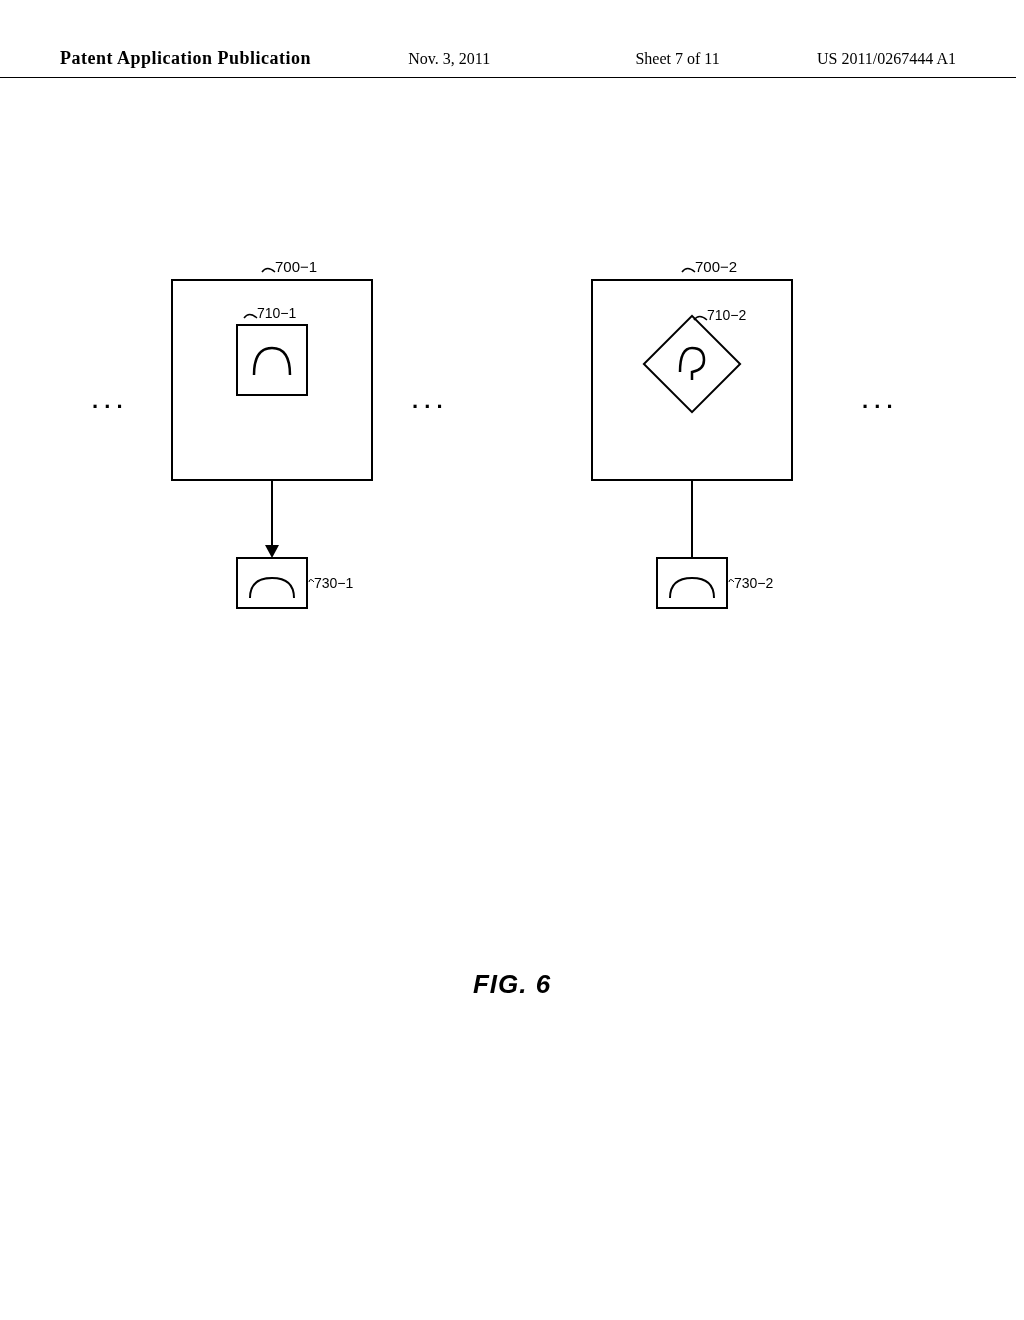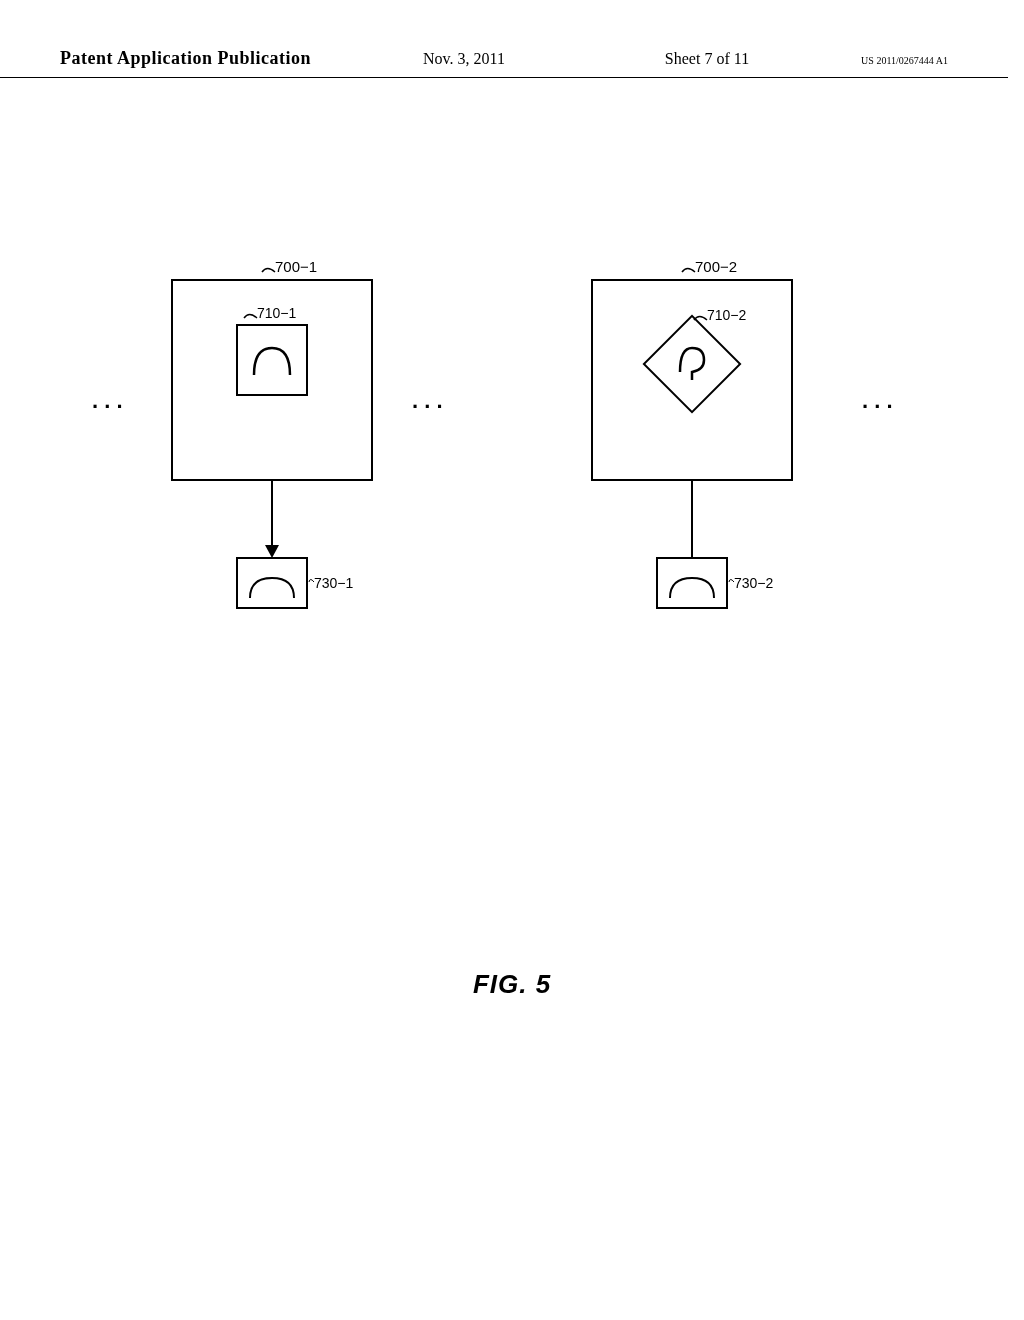--- a/index.html
+++ b/index.html
@@ -10,21 +10,21 @@
       font-family: 'Times New Roman', Times, serif;
       position: relative;
       overflow: hidden;
     }
 
     
     .header {
       position: absolute;
       top: 48px;
       left: 0;
-      right: 16px;
+      right: 8px;
       display: flex;
       align-items: baseline;
       justify-content: space-between;
       padding: 0 60px;
       border-bottom: 1px solid #000;
       padding-bottom: 8px;
     }
     .header-publication {
       font-weight: bold;
       font-size: 18px;
@@ -32,21 +32,21 @@
     }
     .header-date {
       font-size: 16px;
       font-family: Liberation Serif, serif;
     }
     .header-sheet {
       font-size: 16px;
       margin-left: 48px;
     }
     .header-patent {
-      font-size: 10px;
+      font-size: 16px;
     }
 
     
     .fig-caption {
       position: absolute;
       bottom: 320px;
       left: 50%;
       transform: translateX(-50%);
       font-size: 26px;
       font-style: italic;
@@ -125,13 +125,13 @@
     <path d="M608,358 Q608,338 630,338 Q652,338 652,358" fill="none" stroke="#000" stroke-width="2"></path>
 
     <text x="672" y="348" font-size="14" font-family="Arial">730−2</text>
     <path d="M667,342 Q668,337 672,342" fill="none" stroke="#000" stroke-width="1"></path>
 
     <text x="800" y="168" font-size="22" font-weight="bold" font-family="Arial">. . .</text>
 
   </svg>
 </div>
 
-<div class="fig-caption">FIG. 5</div>
+<div class="fig-caption">FIG. 6</div>
 
 </body></html>

